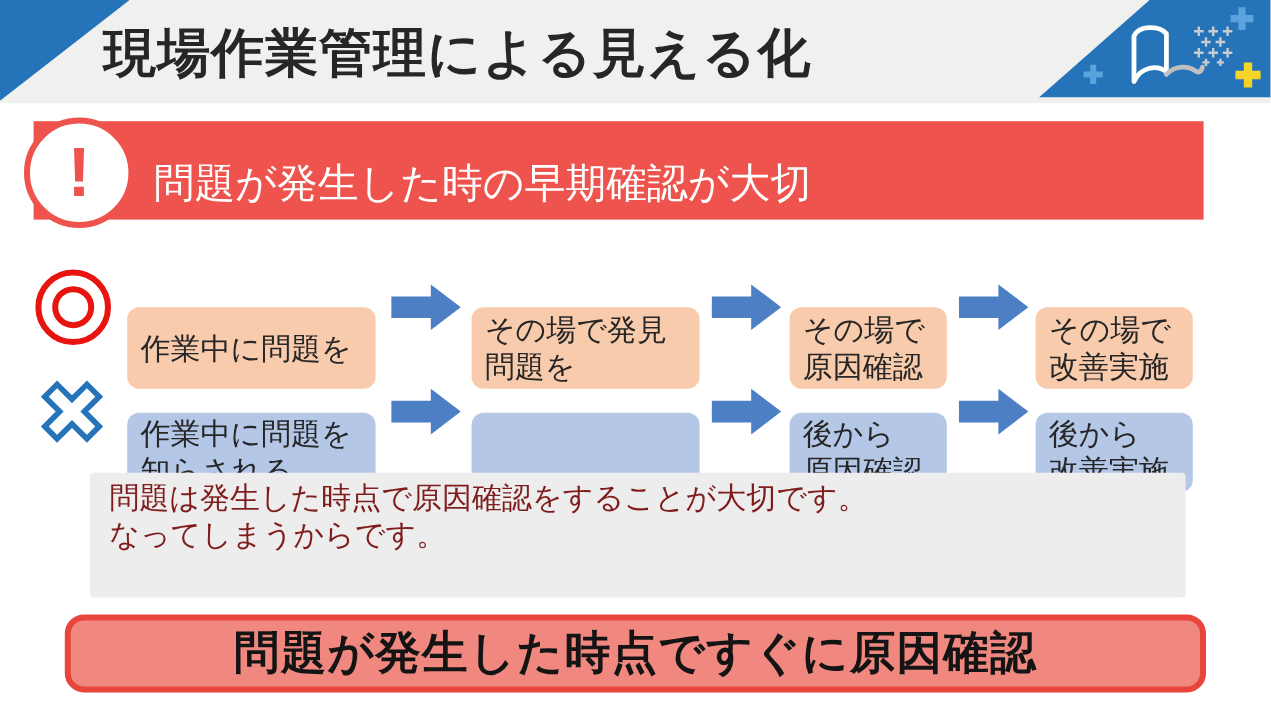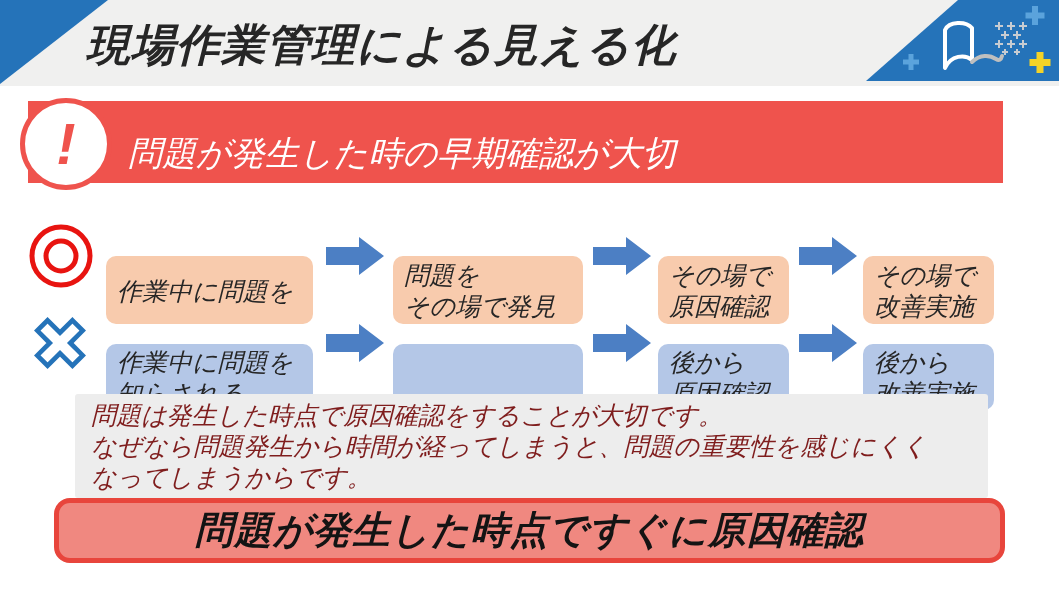--- a/index.html
+++ b/index.html
@@ -1,17 +1,17 @@
 <!DOCTYPE html>
 <html lang="ja"><head>
 <meta charset="utf-8">
 <style>
   html,body{margin:0;padding:0;background:#fff;}
   .page{position:relative;width:1059px;height:593px;background:#fff;overflow:hidden;
-        font-family:"Liberation Sans","DejaVu Sans",sans-serif;font-style:italic;}
+        font-family:"Liberation Sans","DejaVu Sans",sans-serif;}
 
   
   .header{position:absolute;left:0;top:0;width:1059px;height:86px;background:#F0F0EF;}
   .tri-left{position:absolute;left:0;top:0;width:108px;height:84px;
             background:#2573B9;clip-path:polygon(0 0,100% 0,0 100%);}
   .title{position:absolute;left:86px;top:0;height:86px;line-height:90px;margin:0;
          font-size:44px;font-weight:bold;color:#262626;letter-spacing:1px;white-space:nowrap;}
   .deco{position:absolute;right:0;top:0;}
 
   
@@ -34,21 +34,21 @@
   .row-good .step{background:#F8CBAD;}
   .row-bad  .step{background:#B4C7E7;}
   .arrow{position:absolute;}
 
   
   .note{position:absolute;left:75px;top:394px;width:913px;height:104px;box-sizing:border-box;
         background:#EDEDED;border-radius:3px;padding:6px 16px;}
   .note div{font-size:25px;line-height:31px;color:#7f1d1d;white-space:nowrap;}
 
   
-  .conclusion{position:absolute;left:54px;top:498px;width:951px;height:65px;box-sizing:border-box;
+  .conclusion{position:absolute;left:54px;top:512px;width:951px;height:65px;box-sizing:border-box;
               background:#F08880;border:5px solid #E8453C;border-radius:16px;
               display:flex;align-items:center;justify-content:center;}
   .conclusion span{font-size:38px;font-weight:bold;color:#141414;letter-spacing:1px;white-space:nowrap;}
 </style>
 </head>
 <body>
 
 <div class="page">
 
   <header class="header">
@@ -93,22 +93,22 @@
       <circle cx="32" cy="32" r="29" fill="none" stroke="#E81410" stroke-width="5"></circle>
       <circle cx="32" cy="32" r="15" fill="none" stroke="#E81410" stroke-width="5"></circle>
     </svg>
     <div class="step" style="left:106px;width:207px;">
       <span>作業中に問題を</span>
     </div>
     <svg class="arrow" style="left:326px;top:14px;" width="58" height="40" viewBox="0 0 58 40">
       <polygon points="0,11 33,11 33,1 58,20 33,39 33,29 0,29" fill="#4C7FC4"></polygon>
     </svg>
     <div class="step" style="left:393px;width:190px;">
+      <span>その場で発見</span>
       <span>問題を</span>
-      <span>その場で発見</span>
     </div>
     <svg class="arrow" style="left:593px;top:14px;" width="58" height="40" viewBox="0 0 58 40">
       <polygon points="0,11 33,11 33,1 58,20 33,39 33,29 0,29" fill="#4C7FC4"></polygon>
     </svg>
     <div class="step" style="left:658px;width:131px;">
       <span>その場で</span>
       <span>原因確認</span>
     </div>
     <svg class="arrow" style="left:799px;top:14px;" width="58" height="40" viewBox="0 0 58 40">
       <polygon points="0,11 33,11 33,1 58,20 33,39 33,29 0,29" fill="#4C7FC4"></polygon>
@@ -145,21 +145,20 @@
       <polygon points="0,11 33,11 33,1 58,20 33,39 33,29 0,29" fill="#4C7FC4"></polygon>
     </svg>
     <div class="step" style="left:863px;width:131px;">
       <span>後から</span>
       <span>改善実施</span>
     </div>
   </div>
 
   <section class="note">
     <div>問題は発生した時点で原因確認をすることが大切です。</div>
-    <div>なぜなら問題発生から時間が経ってしまうと、問題の重要性を感じにくく</div>
     <div>なってしまうからです。</div>
   </section>
 
   <section class="conclusion">
     <span>問題が発生した時点ですぐに原因確認</span>
   </section>
 
 </div>
 
 </body></html>

